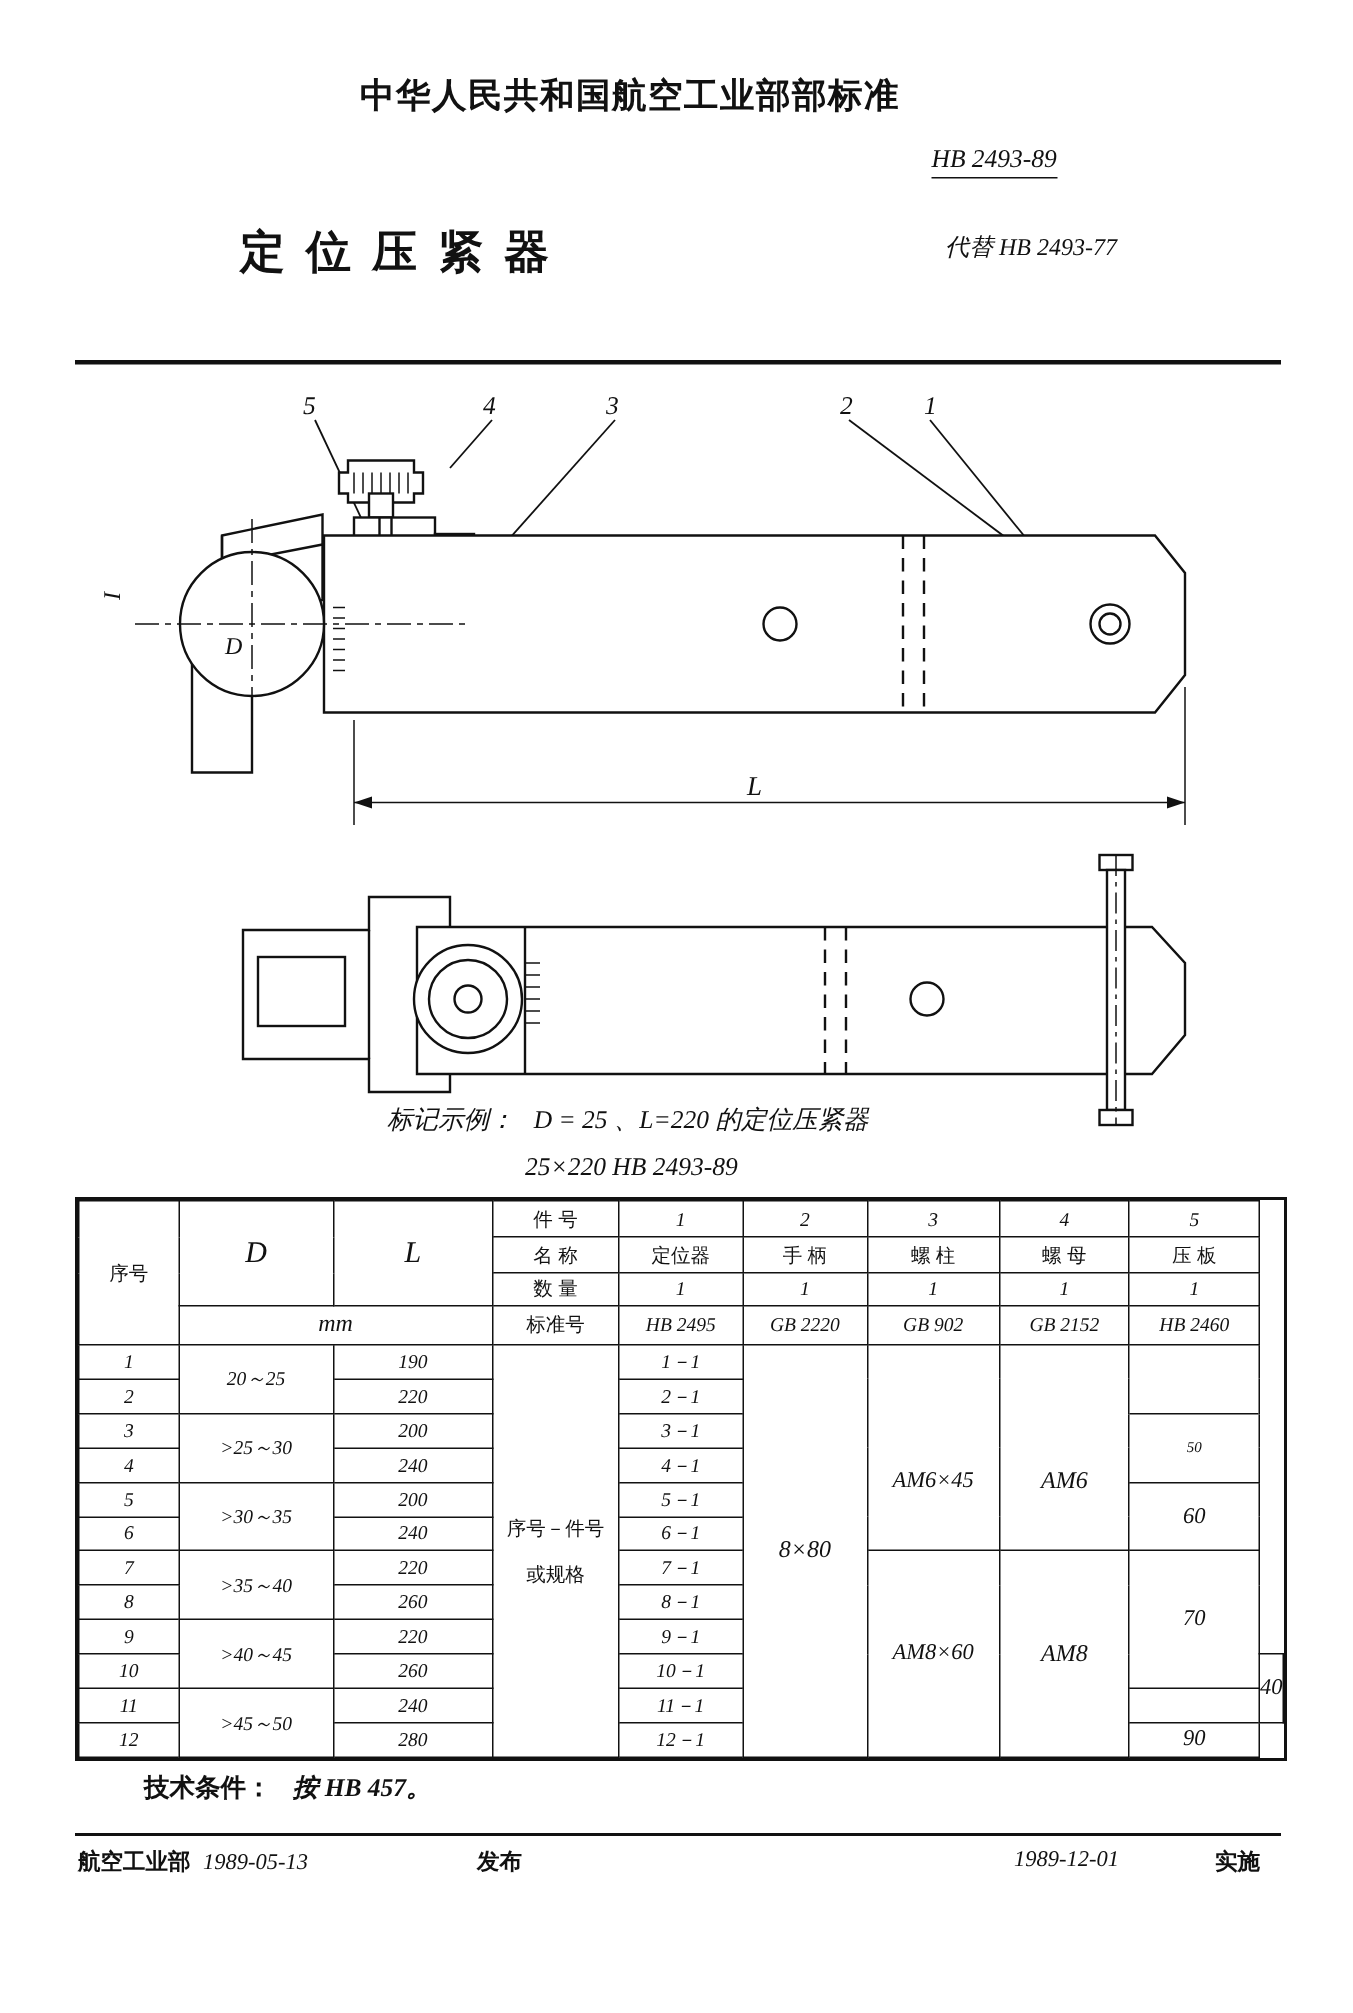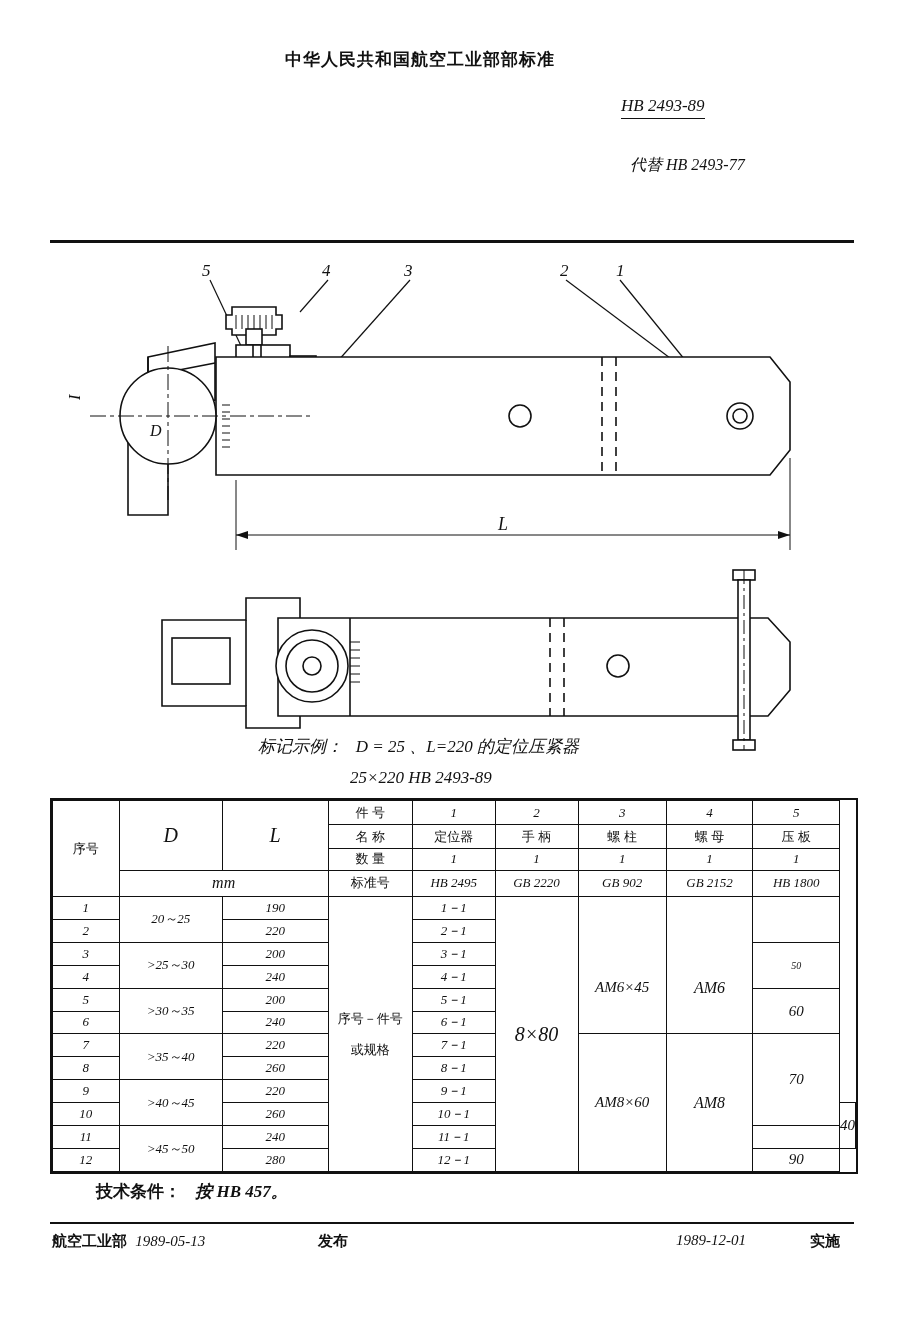--- a/index.html
+++ b/index.html
@@ -1,20 +1,20 @@
 <!DOCTYPE html>
 <html><head>
 <meta charset="utf-8">
 <style>
   html,body{margin:0;padding:0;background:#fff;}
   body{width:902px;height:1342px;font-family:"Liberation Sans",sans-serif;color:#111;position:relative;overflow:hidden;}
   .page{position:absolute;left:0;top:0;width:902px;height:1342px;}
 
   
-  .hdr-title{position:absolute;left:0;top:48px;width:840px;text-align:center;font-size:17px;font-weight:bold;letter-spacing:1px;}
+  .hdr-title{position:absolute;left:0;top:48px;width:840px;text-align:center;font-size:23px;font-weight:bold;letter-spacing:1px;}
   .std-no{position:absolute;left:621px;top:96px;font-size:17px;font-family:"Liberation Serif",serif;font-style:italic;}
   .std-no::after{content:"";position:absolute;left:0;bottom:-3px;width:100%;height:1px;background:#111;}
   .big-title{position:absolute;left:160px;top:148px;font-size:30px;font-weight:bold;letter-spacing:14px;font-family:"Liberation Serif",serif;}
   .replace{position:absolute;left:630px;top:155px;font-size:16px;font-family:"Liberation Serif",serif;font-style:italic;}
   .rule{position:absolute;left:50px;top:240px;width:804px;height:3px;background:#111;}
 
   
   .draw{position:absolute;left:50px;top:250px;width:804px;height:540px;}
   .draw svg{display:block;}
 
@@ -39,20 +39,21 @@
   .foot-date{position:absolute;left:676px;top:1232px;font-size:15px;font-family:"Liberation Serif",serif;font-style:italic;}
   .foot-impl{position:absolute;left:810px;top:1232px;font-size:15px;font-weight:bold;}
 </style>
 </head>
 <body>
 
 <div class="page">
 
   <div class="hdr-title">中华人民共和国航空工业部部标准</div>
   <div class="std-no">HB 2493-89</div>
+  <div class="big-title">定位压紧器</div>
   <div class="replace">代替 HB 2493-77</div>
   <div class="rule"></div>
 
   <div class="draw">
     <svg width="804" height="540" viewBox="0 0 804 540" fill="none" stroke="#111" stroke-width="1.6">
 
       <g stroke-width="1.2">
         <line x1="160" y1="30" x2="200" y2="115"></line>
         <line x1="278" y1="30" x2="250" y2="62"></line>
         <line x1="360" y1="30" x2="262" y2="140"></line>
@@ -204,30 +205,30 @@
           <td class="ital">1</td>
           <td class="ital">1</td>
         </tr>
         <tr style="height:24px">
           <td colspan="2" class="ital" style="font-size:16px">mm</td>
           <td class="lbl sm">标准号</td>
           <td class="ital">HB 2495</td>
           <td class="ital">GB 2220</td>
           <td class="ital">GB 902</td>
           <td class="ital">GB 2152</td>
-          <td class="ital">HB 1800</td>
+          <td class="ital">HB 2460</td>
         </tr>
 
         <tr style="height:21px">
           <td class="ital">1</td>
           <td rowspan="2" class="ital">20～25</td>
           <td class="ital">190</td>
           <td rowspan="12" class="lbl" style="line-height:2.4">序号－件号<br>或规格</td>
           <td class="ital">1－1</td>
-          <td rowspan="12" class="ital" style="font-size:20px">8×80</td>
+          <td rowspan="12" class="ital" style="font-size:16px">8×80</td>
           <td rowspan="2" style="border-bottom:none"></td>
           <td rowspan="2" style="border-bottom:none"></td>
           <td rowspan="2" style="border-bottom:none"></td>
         </tr>
         <tr style="height:21px">
           <td class="ital">2</td>
           <td class="ital">220</td>
           <td class="ital">2－1</td>
         </tr>
         <tr style="height:21px">

